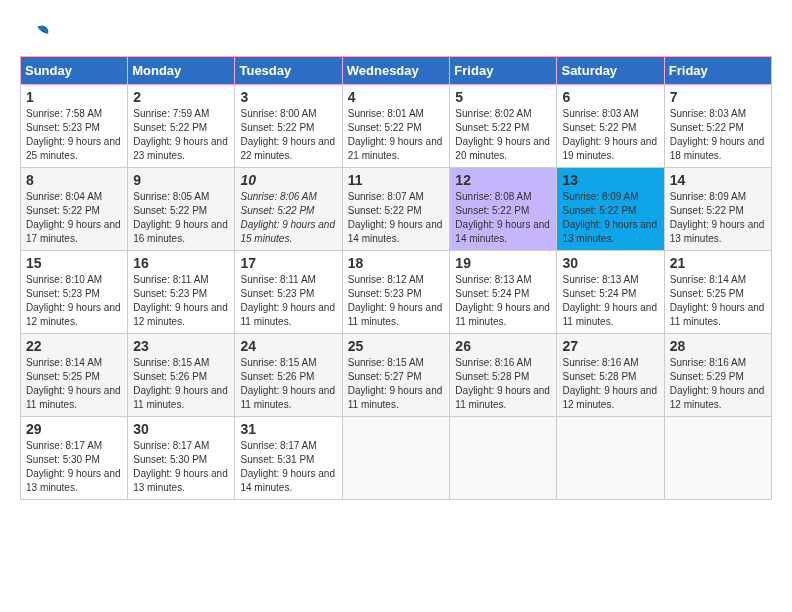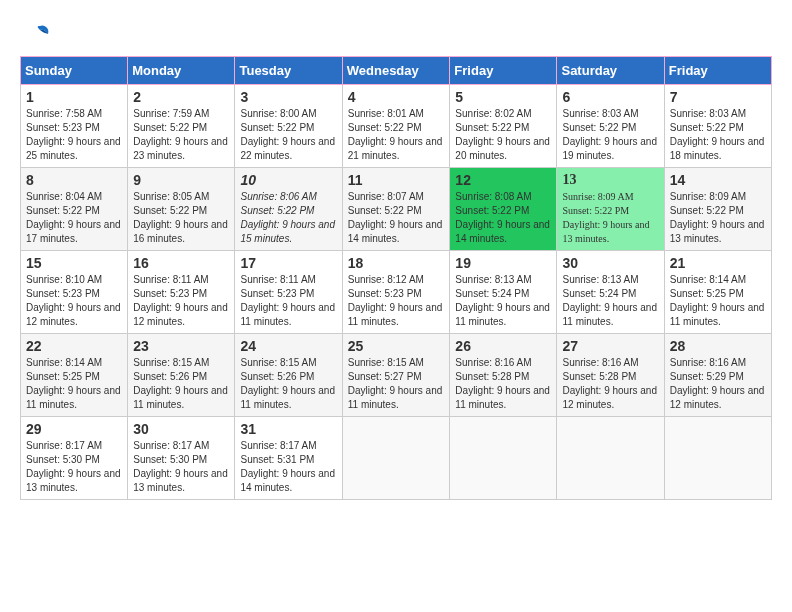--- a/index.html
+++ b/index.html
@@ -147,25 +147,25 @@
           <div class="day-info">Sunrise: 8:05 AM<br>Sunset: 5:22 PM<br>Daylight: 9 hours and 16 minutes.</div>
         </td>
         <td style="background: rgb(245, 245, 245); font-style: italic;">
           <span class="day-number">10</span>
           <div class="day-info">Sunrise: 8:06 AM<br>Sunset: 5:22 PM<br>Daylight: 9 hours and 15 minutes.</div>
         </td>
         <td style="background: rgb(245, 245, 245);">
           <span class="day-number">11</span>
           <div class="day-info">Sunrise: 8:07 AM<br>Sunset: 5:22 PM<br>Daylight: 9 hours and 14 minutes.</div>
         </td>
-        <td style="background: #22c55e;">
+        <td style="background: #c4b5fd;">
           <span class="day-number">12</span>
           <div class="day-info">Sunrise: 8:08 AM<br>Sunset: 5:22 PM<br>Daylight: 9 hours and 14 minutes.</div>
         </td>
-        <td style="background: #86efac; font-family: Liberation Serif, serif;">
+        <td style="background: #0ea5e9;">
           <span class="day-number">13</span>
           <div class="day-info">Sunrise: 8:09 AM<br>Sunset: 5:22 PM<br>Daylight: 9 hours and 13 minutes.</div>
         </td>
         <td style="background: rgb(245, 245, 245);">
           <span class="day-number">14</span>
           <div class="day-info">Sunrise: 8:09 AM<br>Sunset: 5:22 PM<br>Daylight: 9 hours and 13 minutes.</div>
         </td>
       </tr>
       <tr>
         <td>

